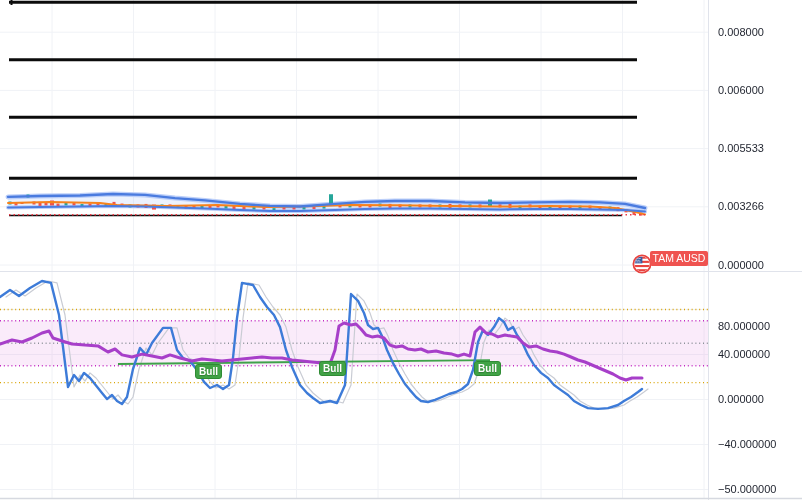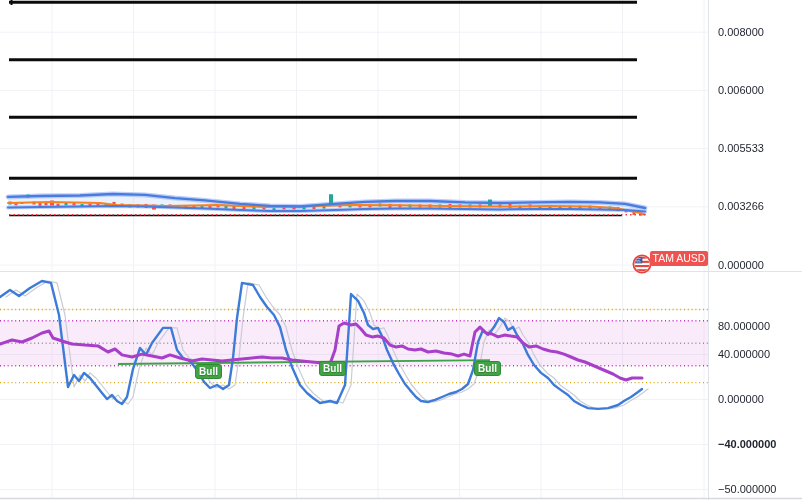--- a/index.html
+++ b/index.html
@@ -158,21 +158,21 @@
 
   <div id="axis-labels">
       <div class="axis-label" style="top: 25.7px; color: rgb(30, 34, 45);">0.008000</div>
       <div class="axis-label" style="top: 83.9px; color: rgb(30, 34, 45);">0.006000</div>
       <div class="axis-label" style="top: 142.1px; color: rgb(30, 34, 45);">0.005533</div>
       <div class="axis-label" style="top: 200.3px; color: rgb(30, 34, 45);">0.003266</div>
       <div class="axis-label" style="top: 258.5px; color: rgb(30, 34, 45);">0.000000</div>
       <div class="axis-label" style="top: 320px; color: rgb(30, 34, 45);">80.000000</div>
       <div class="axis-label" style="top: 348px; color: rgb(30, 34, 45); text-align: right;">40.000000</div>
       <div class="axis-label" style="top: 393px; color: rgb(30, 34, 45);">0.000000</div>
-      <div class="axis-label" style="top: 438px; color: rgb(30, 34, 45); font-weight: bold;">−40.000000</div>
+      <div class="axis-label" style="top: 438px; color: rgb(30, 34, 45);">−40.000000</div>
       <div class="axis-label" style="top: 483px; color: rgb(30, 34, 45);">−50.000000</div>
     </div>
 
   <div class="sym-label" style="background: rgb(239, 83, 80);">TAM AUSD</div>
 
 
   <div id="bull-markers">
       <div class="bull" style="left: 195px; top: 364px;">Bull</div>
       <div class="bull" style="left: 319px; top: 361px;">Bull</div>
       <div class="bull" style="left: 474px; top: 361px;">Bull</div>

